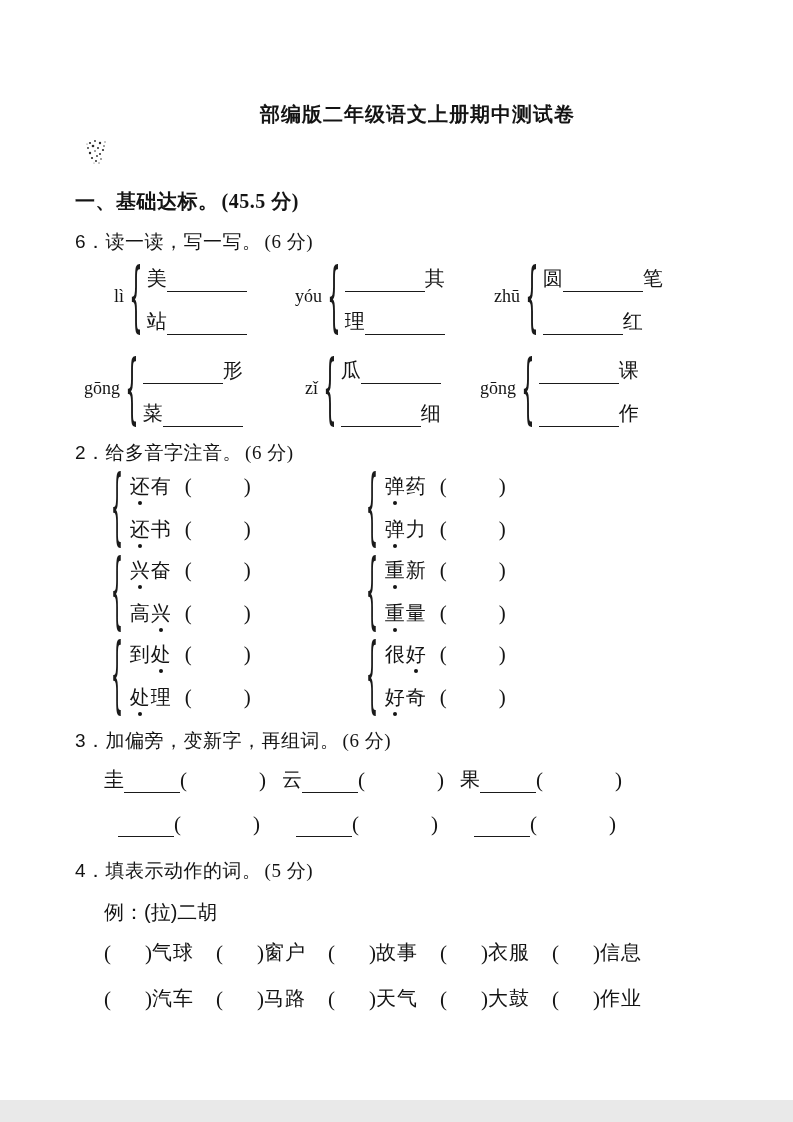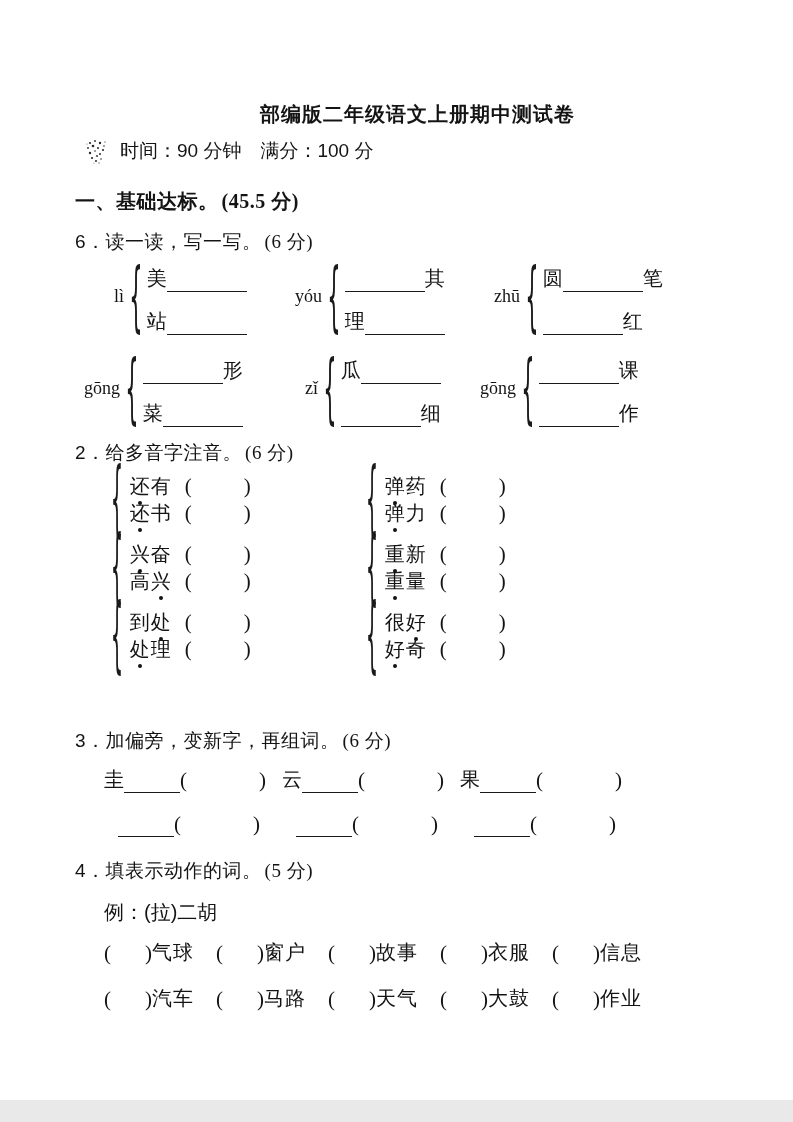--- a/index.html
+++ b/index.html
@@ -72,21 +72,21 @@
     display:inline-block;
     border-bottom:1.6px solid #1a1a1a;
   }
   .blank-q1 { width:80px; height:24px; }
 
   
   .q2-col-1 { top:473px; left:108px; }
   .q2-col-2 { top:473px; left:363px; }
   .q2-col { display:flex; flex-direction:column; gap:14px; }
   .q2-pair { display:flex; align-items:center; }
-  .q2-rows { display:flex; flex-direction:column; }
+  .q2-rows { display:flex; flex-direction:column; gap:16px; }
   .q2-item { display:flex; align-items:center; height:27px; font-size:20px; }
   .q2-item .word { letter-spacing:1px; }
   .paren { font-family:"Liberation Serif", serif; font-size:21px; }
   .q2-item .paren-open { margin-left:13px; }
   .gap-q2 { display:inline-block; width:52px; height:20px; }
   .dotchar { position:relative; display:inline-block; }
   .dotchar::after {
     content:"";
     position:absolute;
     left:50%; bottom:-5px;
@@ -135,21 +135,20 @@
           <circle cx="8" cy="21" r="1.1"></circle>
         <circle cx="13" cy="19" r="0.9"></circle>
           <circle cx="12" cy="24" r="1.0"></circle>
           <circle cx="17" cy="22" r="0.8"></circle>
         <circle cx="21" cy="5" r="0.7" opacity="0.7"></circle>
           <circle cx="3" cy="7" r="0.6" opacity="0.7"></circle>
         <circle cx="15" cy="26" r="0.7" opacity="0.7"></circle>
           <circle cx="10" cy="26" r="0.6" opacity="0.6"></circle>
       </g>
     </svg>
-    <span>时间：90 分钟　满分：100 分</span>
   </div>
 
   <div class="abs section-heading">
     <span>一、基础达标。</span><span class="score">(45.5 分)</span>
   </div>
 
   <div class="abs q-label q1-label">
     <span>6．读一读，写一写。</span><span class="score">(6 分)</span>
   </div>
 

